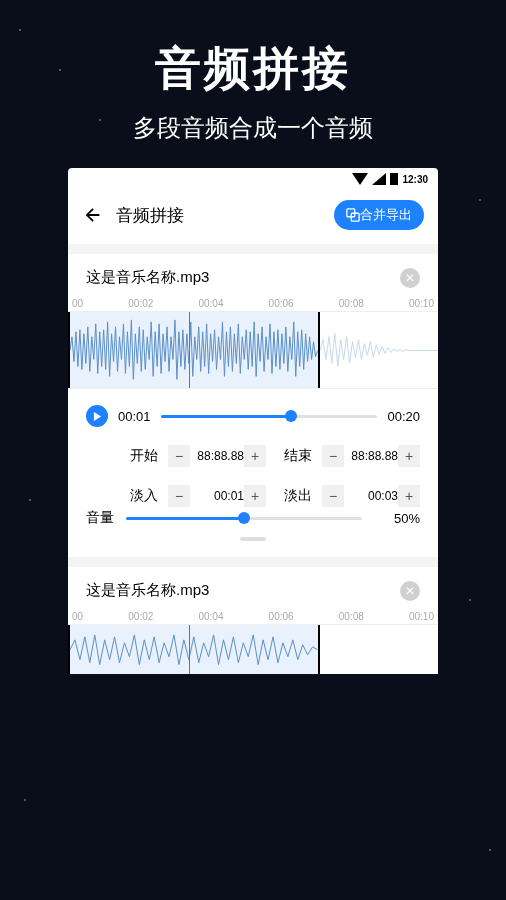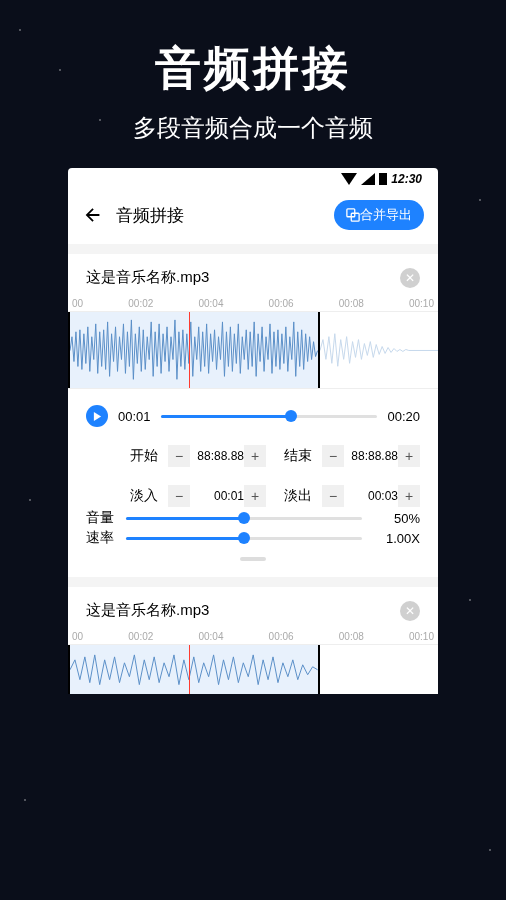--- a/index.html
+++ b/index.html
@@ -10,21 +10,21 @@
   radial-gradient(1px 1px at 100px 120px, #fff, transparent),
   radial-gradient(1px 1px at 480px 200px, #fff, transparent),
   radial-gradient(1px 1px at 30px 500px, #fff, transparent),
   radial-gradient(1px 1px at 470px 600px, #fff, transparent),
   radial-gradient(1px 1px at 25px 800px, #fff, transparent),
   radial-gradient(1px 1px at 490px 850px, #fff, transparent),
   #0a0e1a; }
 .hero-title { position: relative; color: #fff; font-size: 46px; font-weight: 700; text-align: center; padding-top: 38px; letter-spacing: 3px; }
 .hero-sub { position: relative; color: #fff; font-size: 24px; text-align: center; margin-top: 12px; font-weight: 300; }
 .phone { position: relative; margin: 24px auto 0; width: 370px; background: #fff; border-radius: 4px 4px 0 0; overflow: hidden; }
-.statusbar { height: 22px; display: flex; justify-content: flex-end; align-items: center; gap: 4px; padding: 0 16px; font-size: 12px; font-weight: 600; font-style: italic; }
+.statusbar { height: 22px; display: flex; justify-content: flex-end; align-items: center; gap: 4px; padding: 0 10px; font-size: 10px; font-weight: 600; }
 .statusbar svg { height: 12px; }
 .appbar { display: flex; align-items: center; padding: 10px 14px 14px; }
 .back-icon { width: 22px; height: 22px; }
 .appbar-title { font-size: 17px; font-weight: 500; margin-left: 12px; flex: 1; }
 .export-btn { background: #1e82ff; color: #fff; border-radius: 18px; padding: 6px 12px; font-size: 13px; display: flex; align-items: center; }
 .export-btn svg { width: 14px; height: 14px; }
 .gap { height: 10px; background: #f4f4f4; }
 .card { padding: 14px 18px 16px; }
 .file-row { display: flex; align-items: flex-start; margin-bottom: 10px; }
 .file-name { font-size: 15px; flex: 1; }
@@ -172,28 +172,20 @@
 
     <div class="slider-row">
       <span class="ctrl-label">音量</span>
       <div class="slider-track">
         <div class="slider-fill" style="width:50%"></div>
         <div class="slider-thumb" style="left:50%"></div>
       </div>
       <span class="slider-val">50%</span>
     </div>
 
-    <div class="slider-row">
-      <span class="ctrl-label">速率</span>
-      <div class="slider-track">
-        <div class="slider-fill" style="width:50%"></div>
-        <div class="slider-thumb" style="left:50%"></div>
-      </div>
-      <span class="slider-val">1.00X</span>
-    </div>
 
     <div class="drag-handle"></div>
   </div>
 
   <div class="gap"></div>
 
   <div class="card2">
     <div class="file-row">
       <span class="file-name">这是音乐名称.mp3</span>
       <div class="close-icon">✕</div>

